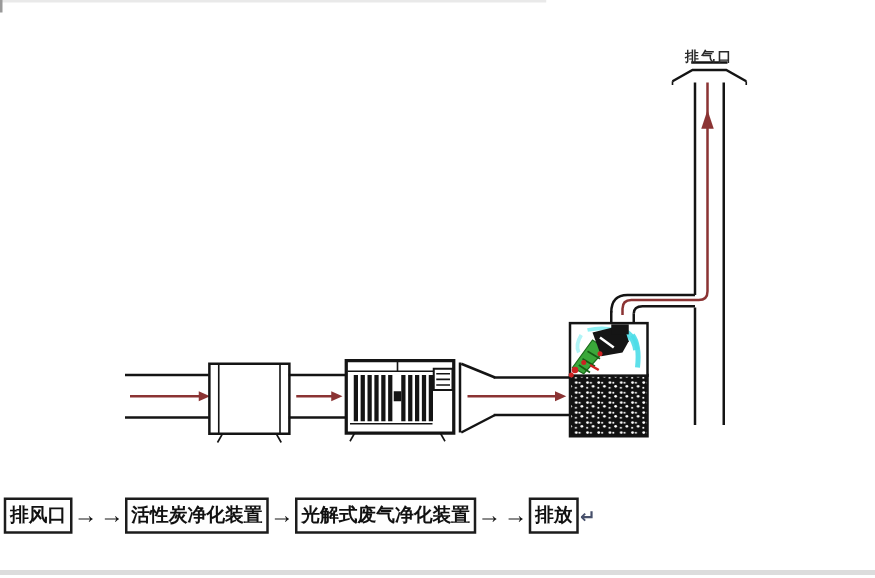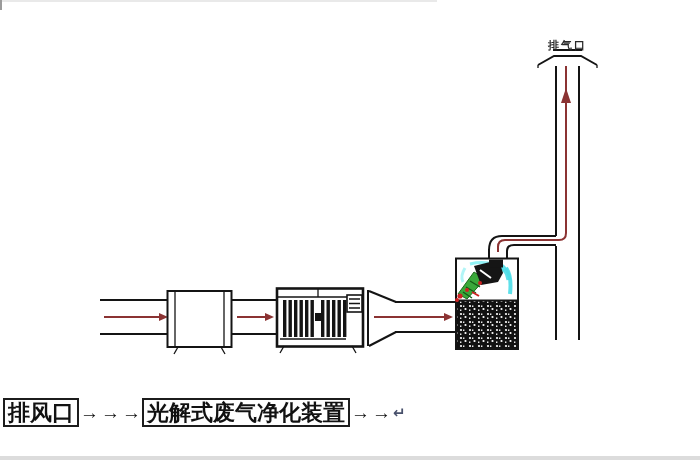--- a/index.html
+++ b/index.html
@@ -13,21 +13,21 @@
   .whitebox{fill:#ffffff;stroke:#141414;stroke-width:2;}
   .chimney-label{
     position:absolute;left:548px;top:38px;width:60px;
     font-size:11px;font-weight:bold;color:#2a2a2a;letter-spacing:2px;white-space:nowrap;
   }
   .flowchart{
     position:absolute;left:3px;top:398px;display:flex;align-items:center;white-space:nowrap;
   }
   .fbox{
     display:inline-block;border:2px solid #1c1c1c;background:#fefefe;
-    padding:1px 3px;font-size:22px;font-weight:bold;color:#111;line-height:23px;
+    padding:1px 3px;font-size:15px;font-weight:bold;color:#111;line-height:23px;
   }
   .farrow{
     display:inline-block;font-size:19px;font-weight:bold;color:#111;margin:0 1px;line-height:23px;
   }
   .freturn{
     display:inline-block;font-size:15px;color:#47506b;margin-left:1px;font-weight:bold;
   }
   .edge-top{position:absolute;left:0;top:0;width:437px;height:2px;background:#e9e9e9;}
   .edge-bottom{position:absolute;left:0;top:456px;width:700px;height:4px;background:#dcdcdc;}
   .edge-tick{position:absolute;left:0;top:0;width:2px;height:10px;background:#9a9a9a;}
@@ -166,21 +166,23 @@
       <polygon points="561,103 566,88 571,103" fill="#8b3333"></polygon>
     </g>
   </svg>
 
   <div class="chimney-label">排气口</div>
 
   <div class="flowchart">
     <span class="fbox">排风口</span>
     <span class="farrow">→</span>
     <span class="farrow">→</span>
+    <span class="fbox">活性炭净化装置</span>
     <span class="farrow">→</span>
     <span class="fbox">光解式废气净化装置</span>
     <span class="farrow">→</span>
     <span class="farrow">→</span>
+    <span class="fbox">排放</span>
     <span class="freturn">↵</span>
   </div>
 
   <div class="edge-bottom"></div>
 </div>
 
 </body></html>

